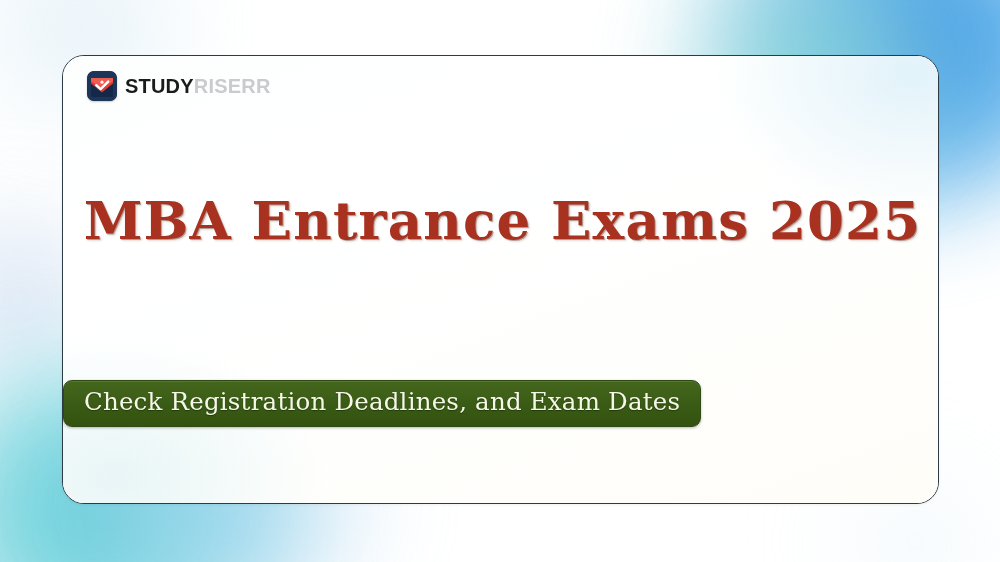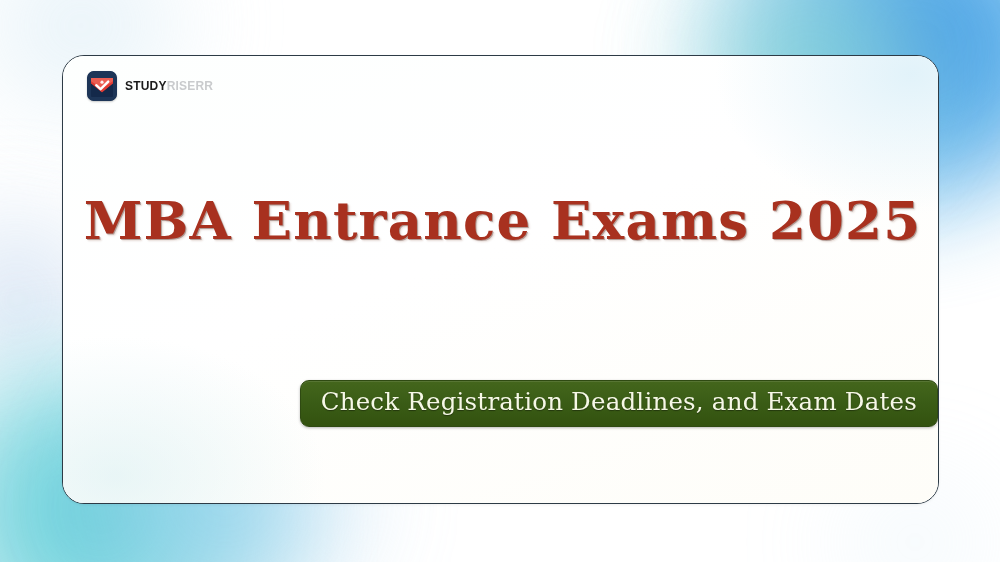--- a/index.html
+++ b/index.html
@@ -95,21 +95,21 @@
     background:linear-gradient(165deg, #1d3557 0%, #20385c 55%, #16283f 100%);
     position:relative;
     overflow:hidden;
     flex:0 0 auto;
     box-shadow:0 1px 2px rgba(0,0,0,.22);
   }
   .logo-mark svg { position:absolute; left:0; top:0; }
   .logo-text {
     font-family:"Liberation Sans", sans-serif;
     font-weight:700;
-    font-size:12px;
+    font-size:20px;
     letter-spacing:.2px;
     white-space:nowrap;
     line-height:1;
   }
   .logo-text .t1 { color:#1b1b1b; }
   .logo-text .t2 { color:#c9cbcd; }
 
   
   .headline {
     position:absolute;
@@ -129,21 +129,21 @@
     display:block;
     margin-top:34px;
   }
 
   
   .pill-wrap {
     position:absolute;
     left:0; right:0;
     top:324px;
     display:flex;
-    justify-content:flex-end;
+    justify-content:flex-start;
   }
   .pill {
     display:inline-block;
     background:linear-gradient(180deg, #44661c 0%, #3a5c16 48%, #33520f 100%);
     border:1px solid #2f4a12;
     border-radius:9px;
     padding:6px 20px 9px 20px;
     color:#f6f8e6;
     font-family:"DejaVu Serif", "Liberation Serif", serif;
     font-size:24.5px;

